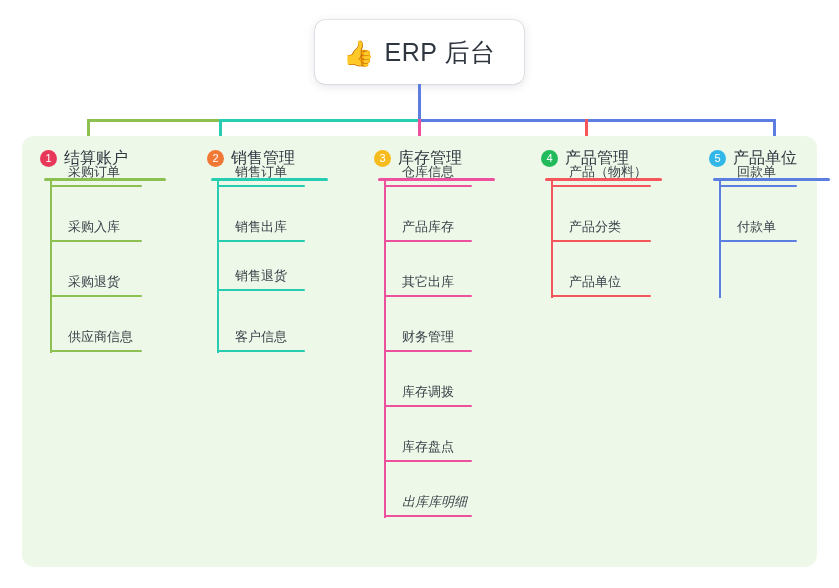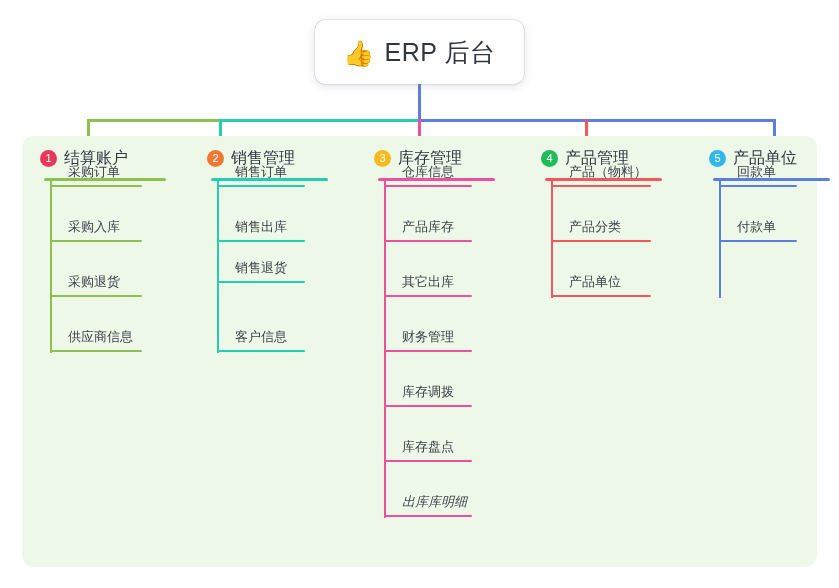--- a/index.html
+++ b/index.html
@@ -183,21 +183,21 @@
         <div class="head-rule" style="width: 117px; background: rgb(39, 205, 176);"></div>
         <div class="spine" style="height: 174px; background: rgb(39, 205, 176);"></div>
         <div class="item" style="top: 71px; width: 88px; height: 26px;">
           <div class="item-rule" style="width: 88px; background: rgb(39, 205, 176);"></div>
           <span class="item-label">销售出库</span>
         </div>
         <div class="item" style="top: 16px; width: 88px; height: 26px;">
           <div class="item-rule" style="width: 88px; background: rgb(39, 205, 176);"></div>
           <span class="item-label">销售订单</span>
         </div>
-        <div class="item" style="top: 112px; width: 88px; height: 26px;">
+        <div class="item" style="top: 120px; width: 88px; height: 26px;">
           <div class="item-rule" style="width: 88px; background: rgb(39, 205, 176);"></div>
           <span class="item-label">销售退货</span>
         </div>
         <div class="item" style="top: 181px; width: 88px; height: 26px;">
           <div class="item-rule" style="width: 88px; background: rgb(39, 205, 176);"></div>
           <span class="item-label">客户信息</span>
         </div>
       </div>
       <div class="column" style="left: 360px;">
         <div class="col-head">

